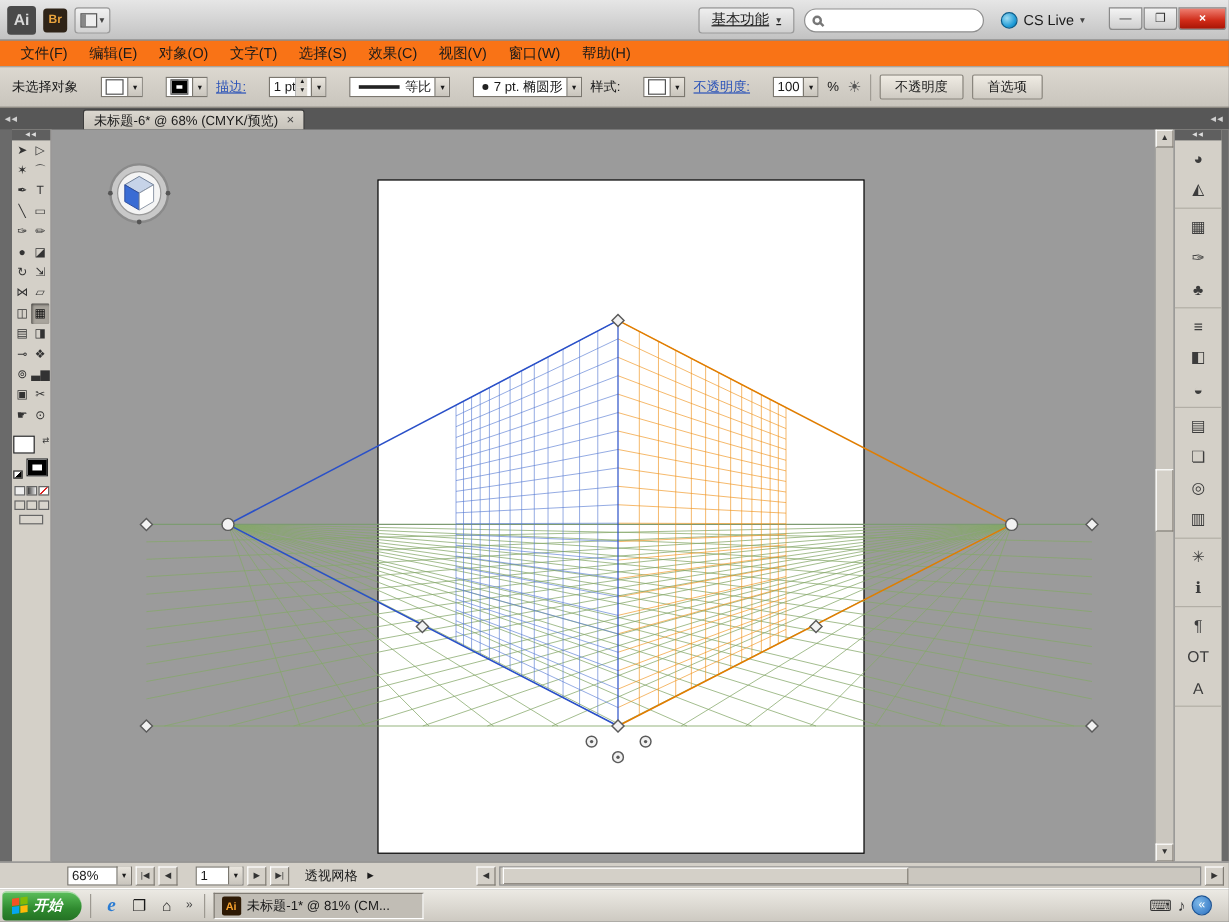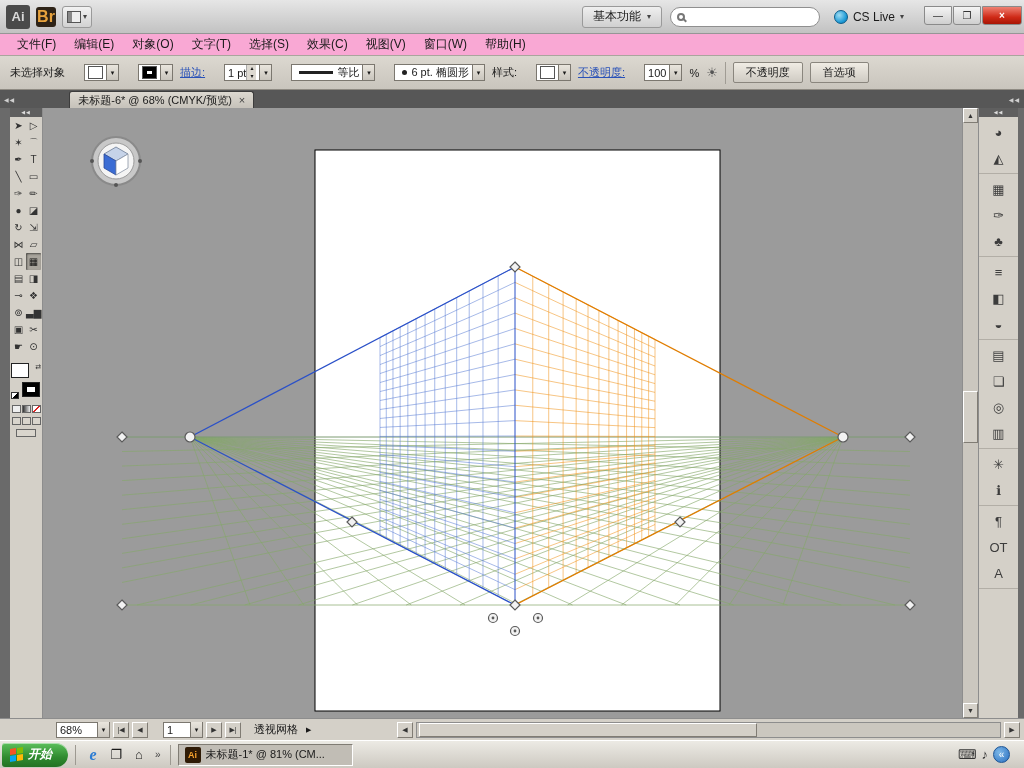--- a/index.html
+++ b/index.html
@@ -12,46 +12,46 @@
   .app { position:relative; width:1024px; height:768px; display:flex; flex-direction:column; }
 
   
   .titlebar {
     height:34px; flex:0 0 34px; display:flex; align-items:center; gap:6px;
     background:linear-gradient(#e6e6e6,#c2c2c2); border-bottom:1px solid #969696; padding:0 2px 0 6px;
   }
   .ai-badge { width:24px; height:24px; background:#4a4a4a; color:#d9d9d9; font-weight:bold;
     display:flex; align-items:center; justify-content:center; border-radius:3px; font-size:13px; }
   .br-badge { width:20px; height:20px; background:#2e2317; color:#e8a33d; font-weight:bold;
-    display:flex; align-items:center; justify-content:center; border-radius:3px; font-size:16px; }
+    display:flex; align-items:center; justify-content:center; border-radius:3px; font-size:10px; }
   .layout-btn { display:flex; align-items:center; gap:2px; padding:2px 4px; border:1px solid #9a9a9a;
     background:linear-gradient(#f2f2f2,#d2d2d2); border-radius:3px; height:22px; }
   .layout-ic { width:14px; height:12px; border:1px solid #555; background:
     linear-gradient(90deg,#888 0 4px,#eee 4px 100%); }
   .dd { font-size:8px; color:#444; }
   .tb-right { margin-left:auto; display:flex; align-items:center; gap:8px; }
   .ws-btn { height:22px; display:flex; align-items:center; gap:6px; padding:0 10px;
-    border:1px solid #9a9a9a; background:linear-gradient(#efefef,#d0d0d0); border-radius:3px; }
+    border:1px solid #9a9a9a; background:linear-gradient(#efefef,#d0d0d0); border-radius:3px;text-decoration:underline; }
   .search { width:150px; height:20px; background:#fff; border:1px solid #8f8f8f; border-radius:10px;
     display:flex; align-items:center; padding:0 6px; gap:4px; }
   .mag { width:8px; height:8px; border:2px solid #777; border-radius:50%; position:relative; flex:0 0 8px;}
   .mag::after { content:""; position:absolute; width:5px; height:2px; background:#777;
     right:-4px; bottom:-2px; transform:rotate(45deg); }
   .search input { border:none; outline:none; flex:1; min-width:0; font-size:11px; background:transparent; }
   .cslive { display:flex; align-items:center; gap:5px; padding:0 6px; height:22px; }
   .cs-ic { width:14px; height:14px; border-radius:50%;
     background:radial-gradient(circle at 35% 35%, #9fdcf2, #1d9ad6 65%, #0d6fa6); border:1px solid #0b5c8a; }
   .winbtns { display:flex; gap:1px; margin-left:6px; align-self:flex-start; }
   .winbtn { width:28px; height:19px; display:flex; align-items:center; justify-content:center;
     font-size:10px; color:#333; border:1px solid #8a8a8a;
     background:linear-gradient(#f4f4f4,#cfcfcf); border-radius:0 0 3px 3px; }
   .winbtn.close { background:linear-gradient(#ef8173,#cf2a17 60%,#a81505); color:#fff; font-weight:bold; width:40px; }
 
   
-  .menubar { height:22px; flex:0 0 22px; background:#f9a8d4; display:flex; align-items:center;
+  .menubar { height:22px; flex:0 0 22px; background:#f97316; display:flex; align-items:center;
     padding-left:8px; border-bottom:1px solid #a9a59d; }
   .menu-item { padding:3px 9px; cursor:default; }
 
   
   .controlbar { height:34px; flex:0 0 34px; background:linear-gradient(#dcd8d0,#c9c5bd);
     border-bottom:1px solid #8f8b83; display:flex; align-items:center; gap:7px; padding:0 10px; font-size:11px; }
   .combo { background:#fff; border:1px solid #7b776f; height:17px; display:flex; align-items:center; padding-left:3px;margin-left:12px; }
   .combo .ddb { width:12px; height:15px; margin-left:3px; background:linear-gradient(#e9e5dd,#c9c5bd);
     border-left:1px solid #7b776f; display:flex; align-items:center; justify-content:center; font-size:7px; }
   .spin { display:flex; flex-direction:column; width:10px; height:15px; border-left:1px solid #aaa; }
@@ -216,21 +216,21 @@
       </span>
       <span class="ddb">▾</span>
     </div>
     <div class="combo">
       <span class="profile-line"></span>
       <span>等比</span>
       <span class="ddb">▾</span>
     </div>
     <div class="combo">
       <span class="brush-dot"></span>
-      <span>6 pt. 椭圆形</span>
+      <span>7 pt. 椭圆形</span>
       <span class="ddb">▾</span>
     </div>
     <span>样式:</span>
     <div class="combo">
       <span class="swatch fillw"></span>
       <span class="ddb">▾</span>
     </div>
     <span class="link">不透明度:</span>
     <div class="combo">
       <span>100</span>

